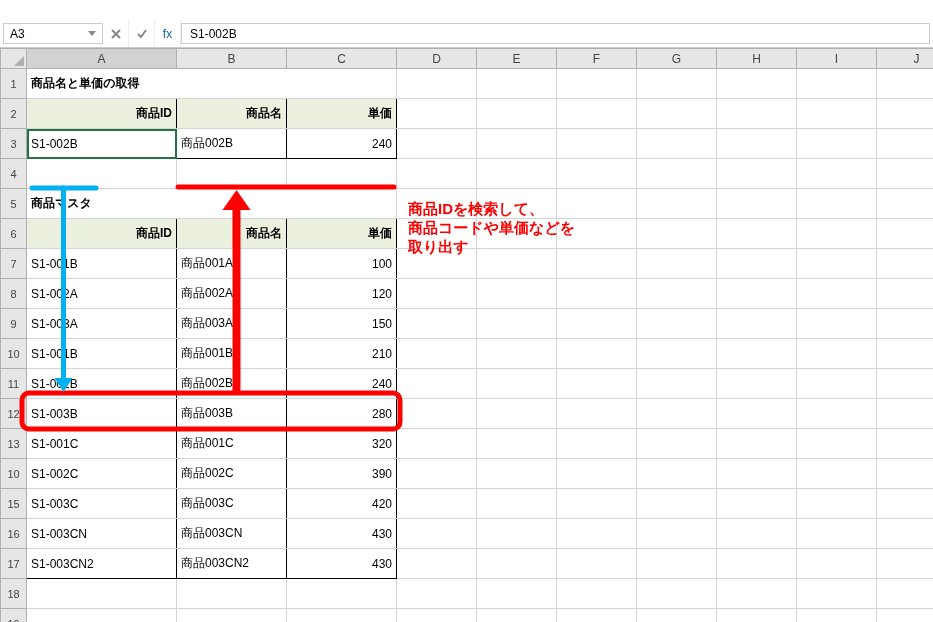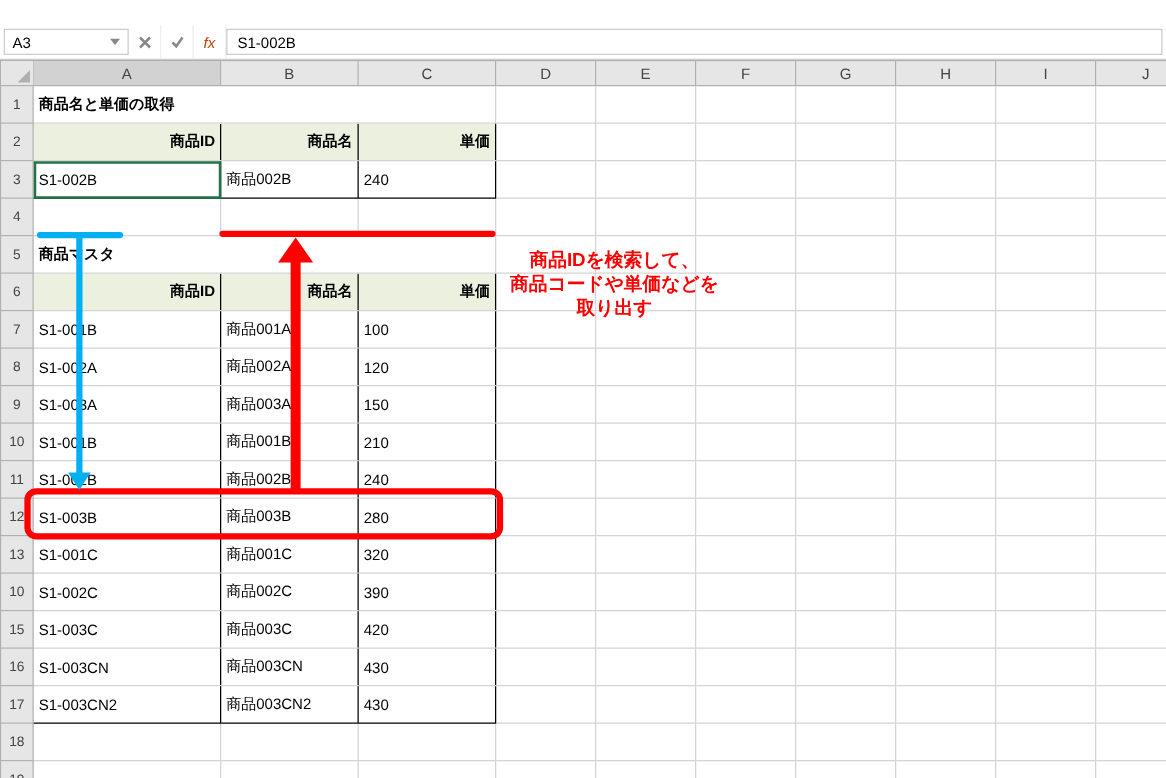--- a/index.html
+++ b/index.html
@@ -120,21 +120,21 @@
     border-bottom: 10px solid #b0b0b0;
   }
   th.colhdr.sel, th.rowhdr.sel { background: var(--header-sel-bg); }
 
   .greenhdr {
     background: var(--green-fill) !important;
     font-weight: bold;
     text-align: right;
   }
   .sectiontitle { font-weight: bold; font-family: Liberation Mono, monospace; }
-  .num { text-align: left; }
+  .num { text-align: right; }
   td.sel {
     outline: 2px solid var(--sel-border);
     outline-offset: -2px;
   }
   
   .blk-t { border-top: 1px solid #000 !important; }
   .blk-b { border-bottom: 1px solid #000 !important; }
   .blk-l { border-left: 1px solid #000 !important; }
   .blk-r { border-right: 1px solid #000 !important; }
 
@@ -166,21 +166,21 @@
       <svg viewBox="0 0 12 12">
           <path d="M2 2 L10 10 M10 2 L2 10"></path>
         </svg>
     </div>
     <div class="fbar-btn">
       <svg viewBox="0 0 12 12">
           <path d="M2 6 L5 9 L10 2"></path>
         </svg>
     </div>
     <div class="fbar-btn">
-      <span style="font-style:italic;color:#c2410c;">fx</span>
+      <span style="color:#0369a1;">fx</span>
     </div>
     <div class="fbar-input">
       <span>S1-002B</span>
     </div>
   </div>
 
   <div class="grid-wrap">
     <table class="grid" id="grid">
         <colgroup>
           <col style="width: 26px;">
@@ -473,19 +473,19 @@
     <div class="annot">
       <svg id="annot-svg" width="933" height="600" style="position:absolute;top:0;left:0;">
           <line x1="178" y1="111" x2="394" y2="111" stroke="var(--annot-red)" stroke-width="5" stroke-linecap="round"></line>
           <rect x="22" y="317" width="378" height="36" rx="7" ry="7" fill="none" stroke="var(--annot-red)" stroke-width="5"></rect>
           <line x1="32" y1="112" x2="96" y2="112" stroke="var(--annot-cyan)" stroke-width="5" stroke-linecap="round"></line>
           <line x1="63.5" y1="112" x2="63.5" y2="302" stroke="var(--annot-cyan)" stroke-width="5" stroke-linecap="round"></line>
           <polygon points="54.5,302 72.5,302 63.5,316" fill="var(--annot-cyan)"></polygon>
           <line x1="236.5" y1="314" x2="236.5" y2="132" stroke="var(--annot-red)" stroke-width="8" stroke-linecap="round"></line>
           <polygon points="222.5,134 250.5,134 236.5,114" fill="var(--annot-red)"></polygon>
         </svg>
-      <div class="annot-text" id="annot-text" style="left: 408px; top: 124px; text-align: center;">商品IDを検索して、
+      <div class="annot-text" id="annot-text" style="left: 408px; top: 124px;">商品IDを検索して、
 商品コードや単価などを
 取り出す</div>
     </div>
   </div>
 
 </div>
 
 </body></html>

